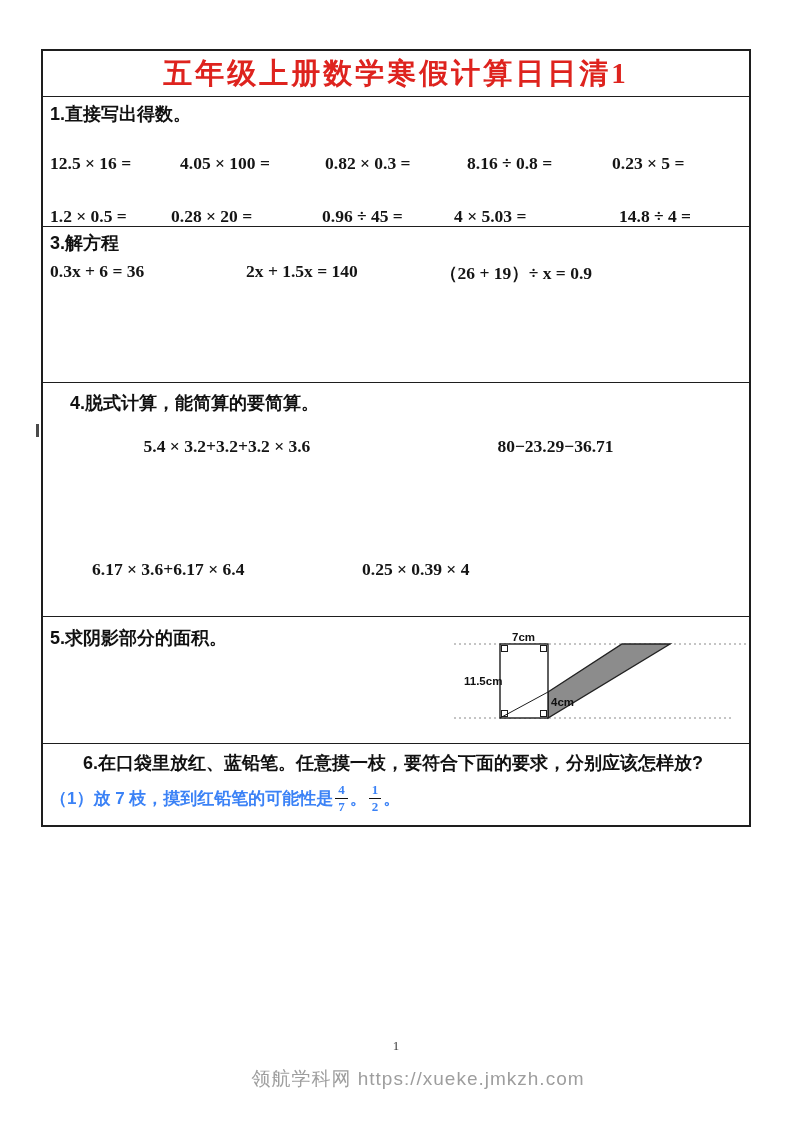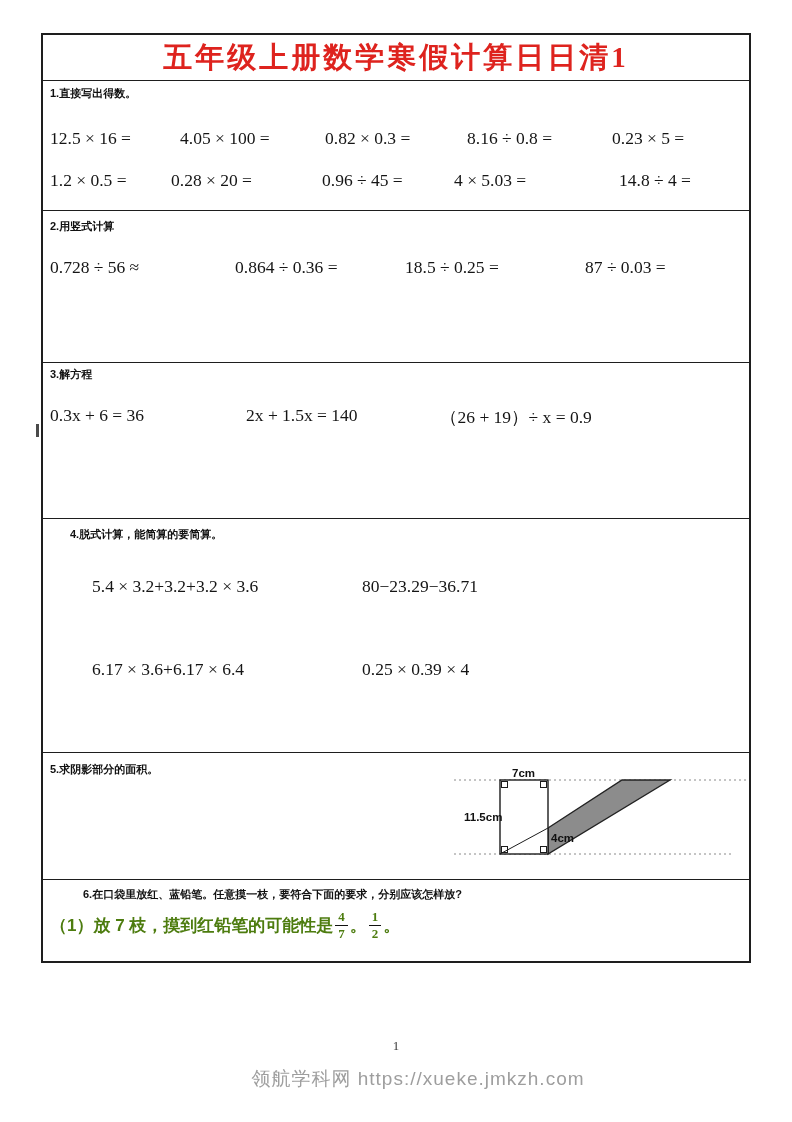--- a/index.html
+++ b/index.html
@@ -1,65 +1,65 @@
 <!DOCTYPE html>
 <html><head>
 <meta charset="utf-8">
 <style>
   * { margin:0; padding:0; box-sizing:border-box; }
   body { background:#ffffff; font-family:"Liberation Sans","DejaVu Sans",sans-serif; }
   .page { position:relative; width:792px; height:1122px; background:#ffffff; overflow:hidden; }
 
-  .tbl { position:absolute; left:41px; top:33px; width:710px; border:2px solid #1e1e1e; background:#fff; }
+  .tbl { position:absolute; left:41px; top:49px; width:710px; border:2px solid #1e1e1e; background:#fff; }
   .row { position:relative; border-bottom:1px solid #1e1e1e; overflow:hidden; }
   .row:last-child { border-bottom:none; }
 
   
   .title-row { height:46px; display:flex; align-items:center; justify-content:center; }
   .ws-title { color:#de231e; font-size:29px; font-weight:700; letter-spacing:3px;
               font-family:"Liberation Serif","DejaVu Serif",serif; }
 
   
   .header-row { height:40px; display:flex; }
   .hcell { border-right:1px solid #1e1e1e; display:flex; align-items:center;
            font-size:17px; font-weight:700; color:#111; padding-left:8px; }
   .hcell:last-child { border-right:none; }
   .hc0{width:42px;} .hc1{width:79px;} .hc2{width:45px;} .hc3{width:73px;}
   .hc4{width:38px;} .hc5{width:54px;} .hc6{width:40px;} .hc7{flex:1;}
 
   
   .s1{height:130px;} .s2{height:152px;} .s3{height:156px;}
   .s4{height:234px;padding-left:20px;} .s5{height:127px;} .s6{height:81px;}
-  .heading { font-size:11px; font-weight:700; color:#111; padding-left:7px; }
+  .heading { font-size:18px; font-weight:700; color:#111; padding-left:7px; }
   .s1 .heading{padding-top:5px;} .s2 .heading{padding-top:8px;} .s3 .heading{padding-top:4px;}
   .s4 .heading{padding-top:8px;} .s5 .heading{padding-top:9px;} .s6 .heading{padding-top:7px;margin-left:33px;}
 
   .eq { font-family:"Liberation Serif","DejaVu Serif",serif; font-size:17.5px;
-        font-weight:400; color:#151515; white-space:nowrap; }
+        font-weight:700; color:#151515; white-space:nowrap; }
   .eqgrid { display:grid; padding-left:7px; }
   .g5a { grid-template-columns:130px 145px 142px 145px 1fr; margin-top:27px; }
-  .g5b { grid-template-columns:121px 151px 132px 165px 1fr; margin-top:21px; }
+  .g5b { grid-template-columns:121px 151px 132px 165px 1fr; margin-top:32px; }
   .g4  { grid-template-columns:185px 170px 180px 1fr; margin-top:23px; }
-  .g3  { grid-template-columns:196px 194px 1fr; margin-top:23px; }
+  .g3  { grid-template-columns:196px 194px 1fr; margin-top:6px; }
   .g2  { grid-template-columns:270px 1fr; padding-left:29px; }
-  .g2a { margin-top:34px; } .g2b { margin-top:62px; }
+  .g2a { margin-top:21px;text-align:center; } .g2b { margin-top:102px; }
 
   
   .fig-wrap { position:absolute; left:409px; top:13px; width:298px; height:100px; }
   .fig .dot { stroke:#8a8a8a; stroke-width:1; stroke-dasharray:2,3; fill:none; }
   .fig .band { fill:#8c8c8c; stroke:#222; stroke-width:1.4; }
   .fig .rectangle { fill:#ffffff; stroke:#1c1c1c; stroke-width:1.4; }
   .fig .ln { stroke:#1c1c1c; stroke-width:1; }
   .fig .ra { fill:none; stroke:#1c1c1c; stroke-width:1; }
   .fig text { font-family:"Liberation Sans","DejaVu Sans",sans-serif;
               font-size:11.5px; font-weight:700; fill:#111; }
 
   
   .prob-line { display:flex; align-items:center; padding-left:7px; margin-top:8px;
-               font-size:17px; font-weight:700; color:#4d7c0f; white-space:nowrap; }
+               font-size:17px; font-weight:700; color:#3b82f6; white-space:nowrap; }
   .frac { display:inline-flex; flex-direction:column; align-items:center; line-height:1.05;
           font-family:"Liberation Serif","DejaVu Serif",serif; font-size:13px;
           font-weight:600; margin:0 2px; vertical-align:middle; }
   .frac .num { border-bottom:1.3px solid #111; padding:0 3px 1px; }
   .frac .den { padding-top:1px; }
 
   
   .pagenum { position:absolute; left:0; top:1038px; width:100%; text-align:center;
              font-size:13px; color:#3a3a3a; font-family:"Liberation Serif","DejaVu Serif",serif; }
   .watermark { position:absolute; left:0; top:1066px; width:100%; text-align:center;
@@ -88,29 +88,20 @@
       </div>
       <div class="eqgrid g5b">
         <span class="eq">1.2 × 0.5 =</span>
         <span class="eq">0.28 × 20 =</span>
         <span class="eq">0.96 ÷ 45 =</span>
         <span class="eq">4 × 5.03 =</span>
         <span class="eq">14.8 ÷ 4 =</span>
       </div>
     </div>
 
-    <div class="row s2">
-      <div class="heading">2.用竖式计算</div>
-      <div class="eqgrid g4">
-        <span class="eq">0.728 ÷ 56 ≈</span>
-        <span class="eq">0.864 ÷ 0.36 =</span>
-        <span class="eq">18.5 ÷ 0.25 =</span>
-        <span class="eq">87 ÷ 0.03 =</span>
-      </div>
-    </div>
 
     <div class="row s3">
       <div class="heading">3.解方程</div>
       <div class="eqgrid g3">
         <span class="eq">0.3x + 6 = 36</span>
         <span class="eq">2x + 1.5x = 140</span>
         <span class="eq">（26 + 19）÷ x = 0.9</span>
       </div>
     </div>
 

